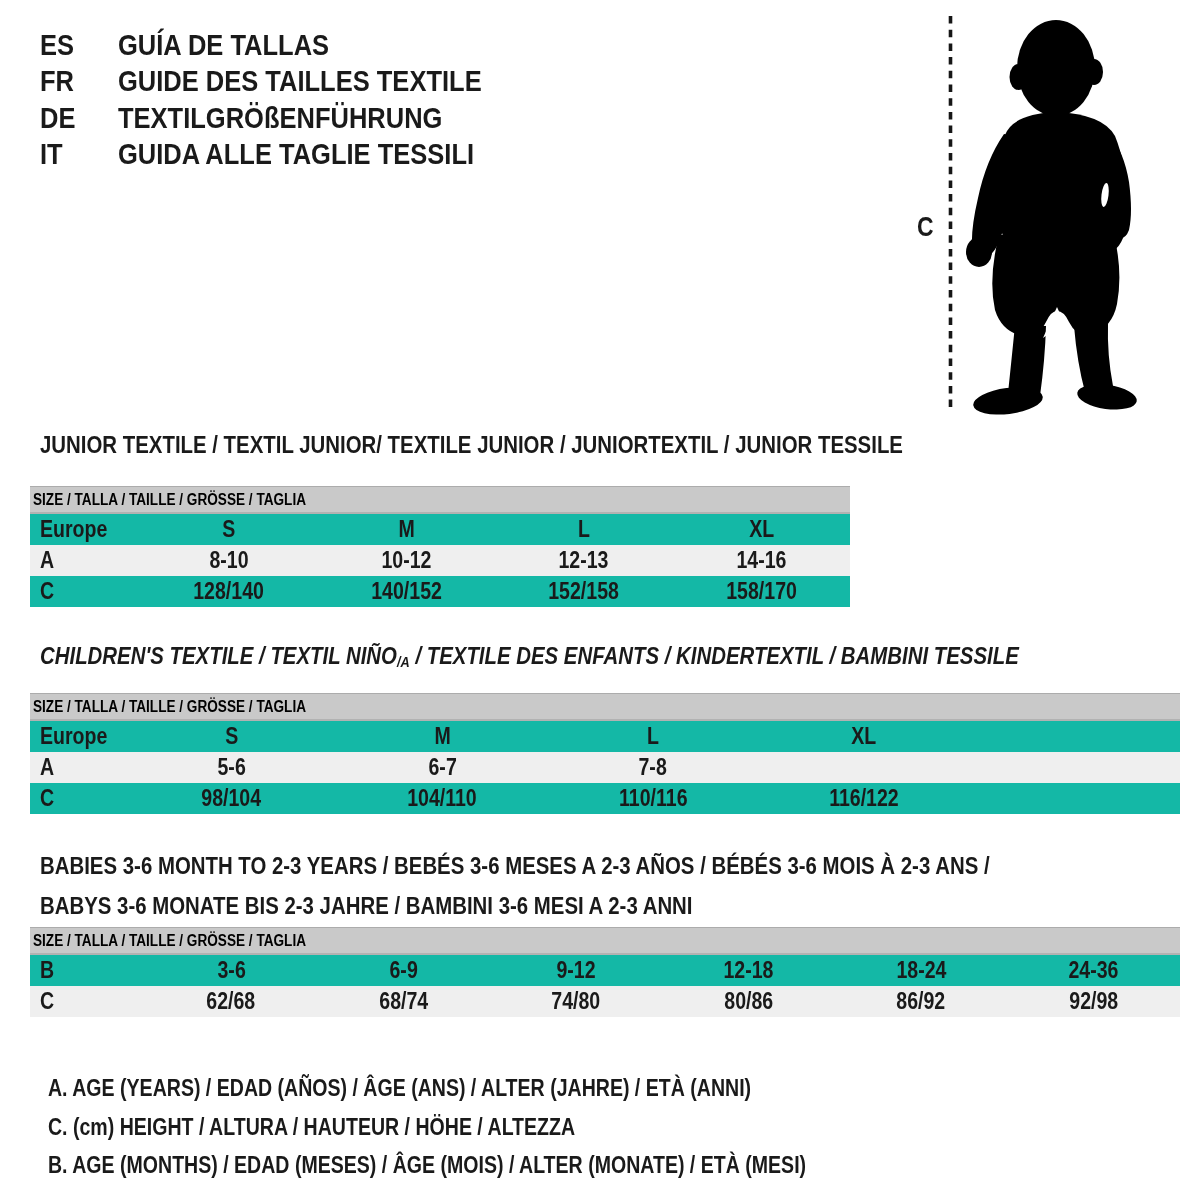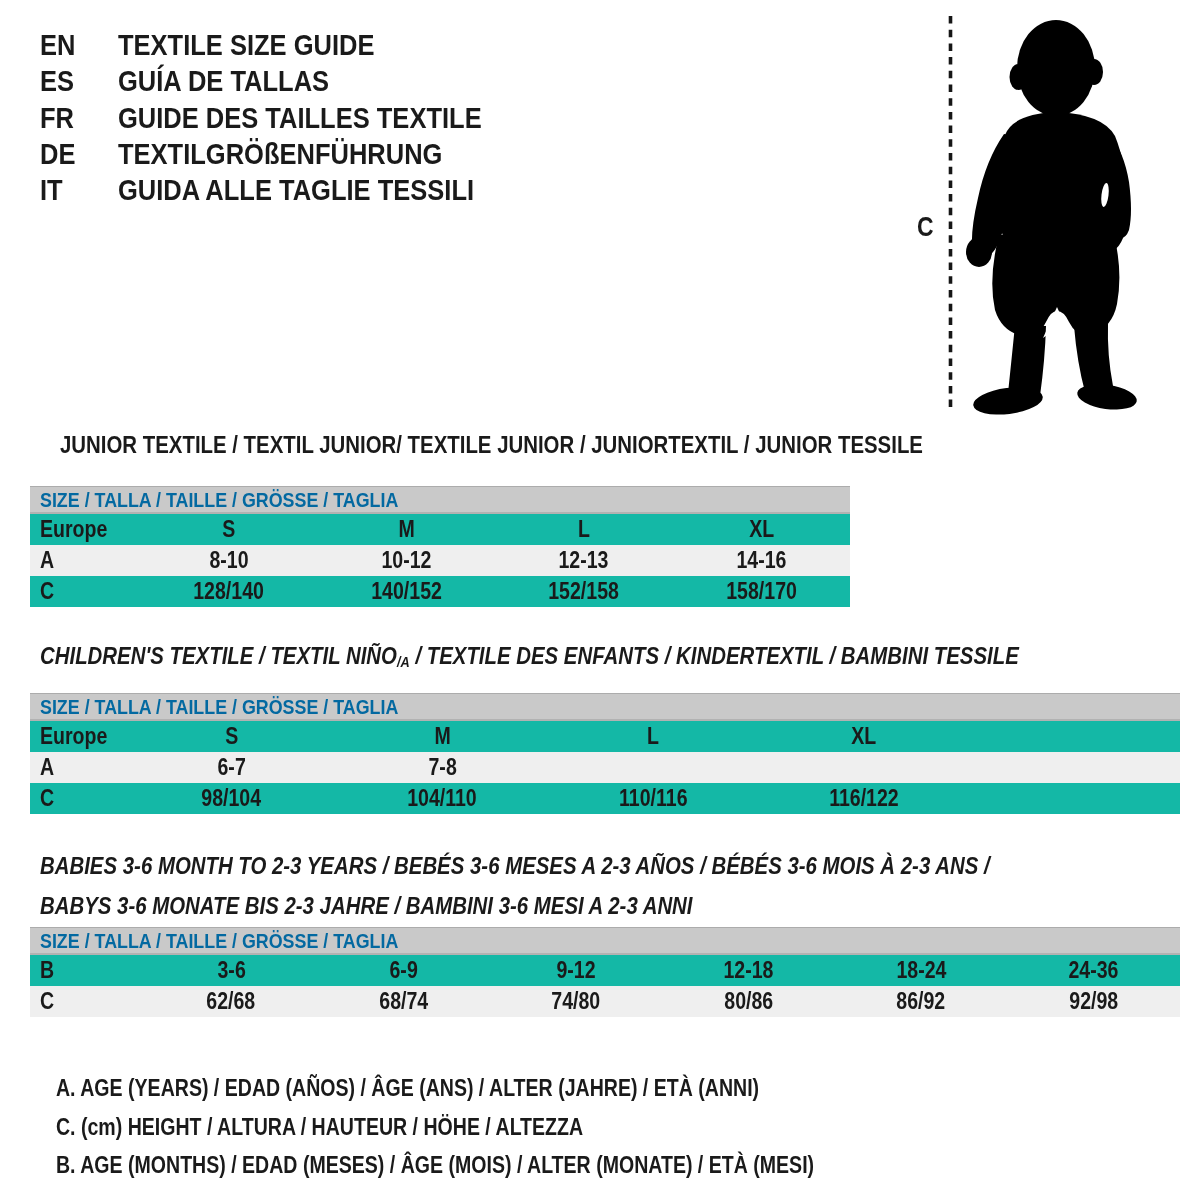--- a/index.html
+++ b/index.html
@@ -24,49 +24,45 @@
   
   .sec-title{position:absolute;left:40px;font-size:24px;line-height:26px;}
   .sec-title.two-line{line-height:39.5px;}
   .sub{font-size:15px;position:relative;top:3px;}
 
   
   .tbl{position:absolute;left:30px;}
   .size-bar{
     height:25px;line-height:25px;background:#c9c9c9;
     border-top:1px solid #acacac;border-bottom:2px solid #b2b2b2;
-    padding-left:10px;font-size:21px;color:#0369a1;
+    padding-left:3px;font-size:16px;color:#000000;
   }
   .grid-row{display:grid;height:31px;line-height:31px;font-size:23px;align-items:center;background:#14b8a6;}
   .grid-row.alt{background:#efefef;}
   .junior .grid-row{grid-template-columns:110px repeat(4,1fr);}
   .children .grid-row{grid-template-columns:96px repeat(5,1fr);}
   .babies .grid-row{grid-template-columns:115px repeat(6,1fr);}
   .cell-label{padding-left:10px;text-align:left;}
   .cell-val{text-align:center;}
   .tbl-junior{top:486px;width:820px;}
   .tbl-children{top:693px;width:1150px;}
   .tbl-babies{top:927px;width:1150px;}
-  .title-junior{top:432px;margin-left:20px;}
+  .title-junior{top:432px;}
   .title-children{top:643px;font-style:italic;}
-  .title-babies{top:846px;font-style:italic;}
+  .title-babies{top:846px;}
 
   
-  .legend{position:absolute;left:56px;top:1069px;font-size:23px;line-height:38.7px;}
+  .legend{position:absolute;left:48px;top:1069px;font-size:23px;line-height:38.7px;}
 </style>
 </head>
 <body>
 
 <div id="canvas">
 
   <div class="lang">
-    <div class="lang-row">
-      <span class="lang-code"><span class="t">EN</span></span>
-      <span class="t">TEXTILE SIZE GUIDE</span>
-    </div>
     <div class="lang-row">
       <span class="lang-code"><span class="t">ES</span></span>
       <span class="t">GUÍA DE TALLAS</span>
     </div>
     <div class="lang-row">
       <span class="lang-code"><span class="t">FR</span></span>
       <span class="t">GUIDE DES TAILLES TEXTILE</span>
     </div>
     <div class="lang-row">
       <span class="lang-code"><span class="t">DE</span></span>
@@ -144,20 +140,21 @@
     </div>
     <div class="grid-row">
       <div class="cell-label"><span class="t">Europe</span></div>
       <div class="cell-val"><span class="tc">S</span></div>
       <div class="cell-val"><span class="tc">M</span></div>
       <div class="cell-val"><span class="tc">L</span></div>
       <div class="cell-val"><span class="tc">XL</span></div>
     </div>
     <div class="grid-row alt">
       <div class="cell-label"><span class="t">A</span></div>
+      <div class="cell-val"><span class="tc">5-6</span></div>
       <div class="cell-val"><span class="tc">6-7</span></div>
       <div class="cell-val"><span class="tc">7-8</span></div>
     </div>
     <div class="grid-row">
       <div class="cell-label"><span class="t">C</span></div>
       <div class="cell-val"><span class="tc">98/104</span></div>
       <div class="cell-val"><span class="tc">104/110</span></div>
       <div class="cell-val"><span class="tc">110/116</span></div>
       <div class="cell-val"><span class="tc">116/122</span></div>
     </div>

